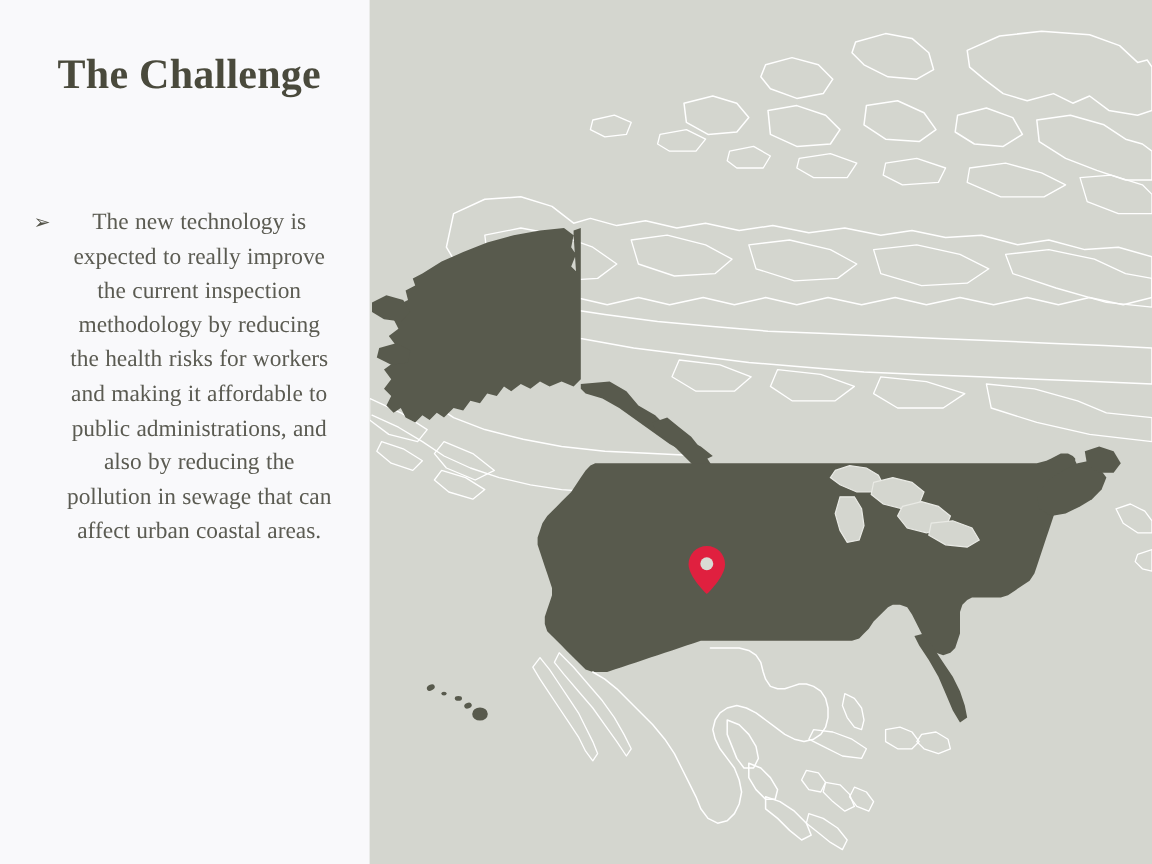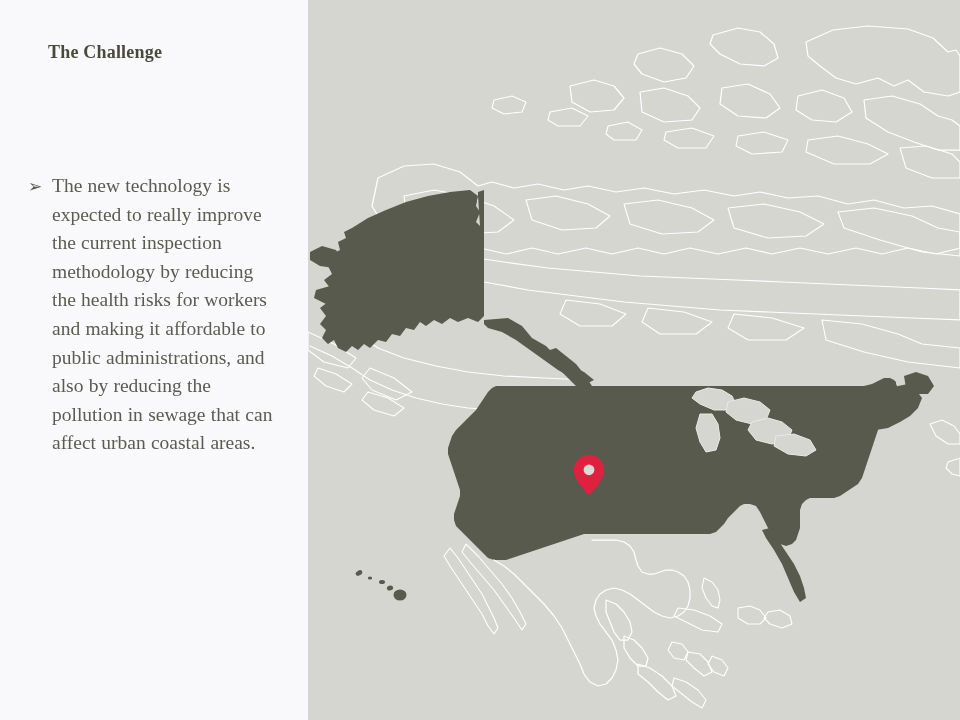--- a/index.html
+++ b/index.html
@@ -17,21 +17,21 @@
     width:308px;height:720px;
     background:#f9f9fb;
     flex:0 0 308px;
     box-sizing:border-box;
   }
   .slide-title{
     position:absolute;
     left:48px;top:42px;
     font-family:"Liberation Serif",serif;
     font-weight:bold;
-    font-size:18px;
+    font-size:35px;
     letter-spacing:.2px;
     color:#4a4a3c;
     white-space:nowrap;
   }
   .body-block{
     position:absolute;
     left:28px;top:172px;
     width:252px;
     display:flex;
     align-items:flex-start;
@@ -44,21 +44,21 @@
     color:#55554a;
     font-family:"DejaVu Sans",sans-serif;
     text-align:left;
   }
   .body-text{
     flex:1 1 auto;
     font-family:"Liberation Serif",serif;
     font-size:19.5px;
     line-height:28.6px;
     color:#5b5b52;
-    text-align:left;
+    text-align:center;
     word-spacing:.4px;
   }
 
   
   .map-panel{
     position:relative;
     width:652px;height:720px;
     background:#d4d6cf;
     flex:0 0 652px;
     overflow:hidden;

